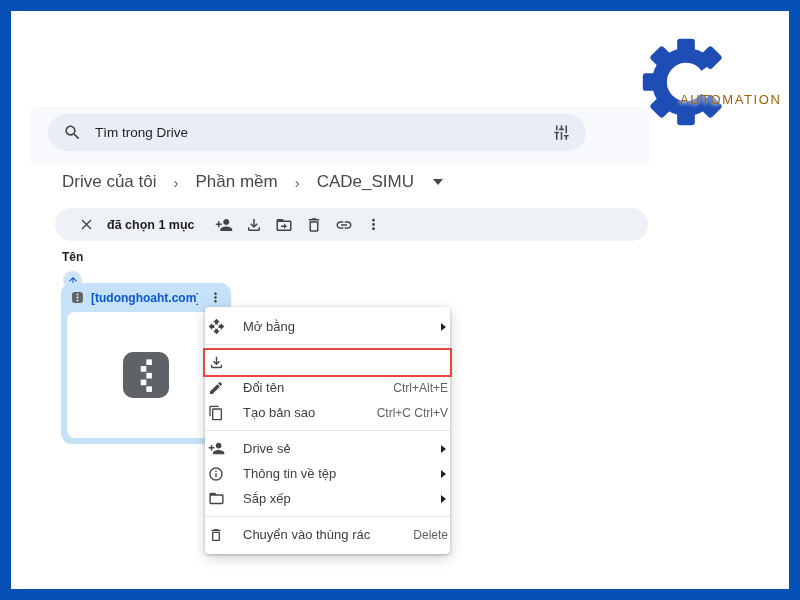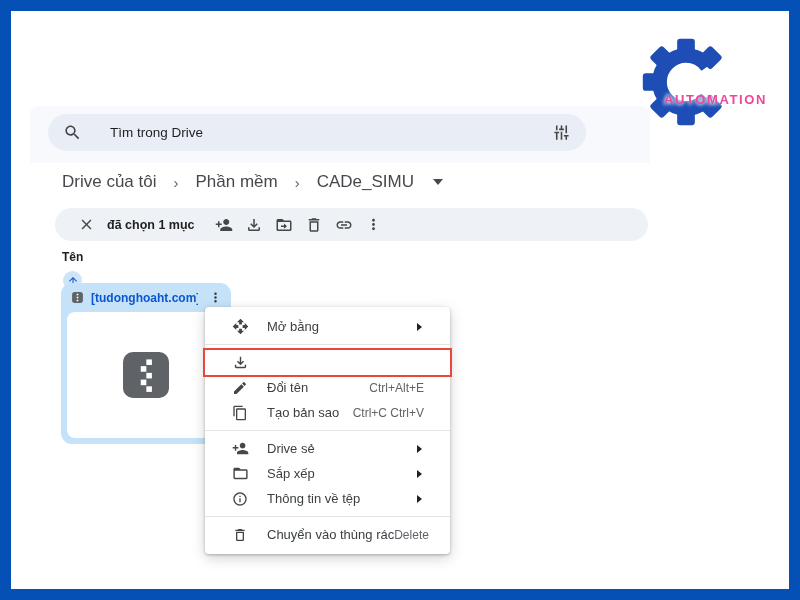--- a/index.html
+++ b/index.html
@@ -5,30 +5,30 @@
   * { box-sizing: border-box; margin: 0; padding: 0; }
   body { font-family: "Liberation Sans", sans-serif; background: #fff; }
   .canvas { position: relative; width: 800px; height: 600px; background: #fff; overflow: hidden; }
   .frame { position: absolute; inset: 0; border: 11px solid #0450b4; z-index: 60; pointer-events: none; }
 
   
   .logo { position: absolute; left: 630px; top: 26px; width: 165px; height: 112px; z-index: 40; }
   .logo svg.gear { position: absolute; left: 2px; top: 2px; }
   .logo .t1 { position: absolute; left: 46px; top: 26px; font-size: 31px; font-weight: 800; color: #101010; letter-spacing: 1px;
               text-shadow: 0 0 4px #fff, 0 0 4px #fff, 0 0 6px #fff; }
-  .logo .t2 { position: absolute; left: 34px; top: 66px; font-size: 13px; font-weight: 700; color: #ec4899; letter-spacing: 1.6px;
+  .logo .t2 { position: absolute; left: 50px; top: 66px; font-size: 13px; font-weight: 400; color: #a16207; letter-spacing: 1.6px;
               text-shadow: 0 0 4px #fff, 0 0 4px #fff; }
 
   
   .shot { position: absolute; left: 30px; top: 106px; width: 620px; height: 460px; background: #fff; z-index: 5; }
   .shot-header { position: absolute; left: 0; top: 0; width: 100%; height: 57px; background: #f7f9fd; border-radius: 8px 8px 0 0; }
   .shot-body { position: absolute; left: 14px; top: 57px; right: 0; bottom: 0; background: #fff; border-radius: 18px 0 0 0; }
 
   .search-bar { position: absolute; left: 18px; top: 8px; width: 538px; height: 37px; background: #e9eef6;
-                border-radius: 19px; display: flex; align-items: center; padding: 0 15px; gap: 28px; cursor: pointer; }
+                border-radius: 19px; display: flex; align-items: center; padding: 0 15px; gap: 13px; cursor: pointer; }
   .search-bar .ph { flex: 1; font-size: 13.5px; color: #1f1f1f; }
   .icon { display: inline-flex; align-items: center; justify-content: center; flex: none; }
   .icon svg { display: block; }
 
   .breadcrumb { position: absolute; left: 28px; top: 60px; height: 32px; display: flex; align-items: center; gap: 13px;
                 font-size: 17px; color: #46484b; }
   .crumb { cursor: pointer; padding: 2px 4px; border-radius: 12px; }
   .sep { color: #5f6368; font-size: 15px; }
   .caret { width: 0; height: 0; border-left: 5px solid transparent; border-right: 5px solid transparent;
            border-top: 6px solid #46484b; margin-left: 2px; }
@@ -50,21 +50,21 @@
   .card-head { height: 29px; display: flex; align-items: center; padding: 0 6px 0 10px; gap: 7px; }
   .card-name { flex: 1; font-size: 12px; font-weight: 600; color: #0b57d0; white-space: nowrap; overflow: hidden; }
   .card-more { width: 20px; height: 20px; display: flex; align-items: center; justify-content: center; color: #3c4043;
                border-radius: 50%; cursor: pointer; flex: none; }
   .card-thumb { position: absolute; left: 6px; right: 6px; top: 29px; bottom: 6px; background: #fff; border-radius: 8px;
                 display: flex; align-items: center; justify-content: center; }
 
   
   .menu { position: absolute; left: 205px; top: 307px; width: 245px; background: #fff; border-radius: 4px;
           box-shadow: 0 1px 3px rgba(0,0,0,.25), 0 4px 14px rgba(0,0,0,.18); z-index: 20; padding: 7px 0; }
-  .menu-row { height: 25px; display: flex; align-items: center; padding: 0 26px; gap: 0; cursor: pointer; position: relative; }
+  .menu-row { height: 25px; display: flex; align-items: center; padding: 0 2px; gap: 0; cursor: pointer; position: relative; }
   .menu-row .mi { width: 18px; color: #444746; margin-right: 18px; display: flex; align-items: center; justify-content: center; flex: none; }
   .menu-row .ml { flex: 1; font-size: 13px; color: #3c4043; white-space: nowrap; }
   .menu-row .ms { font-size: 12px; color: #5f6368; white-space: nowrap; }
   .menu-row .sub { width: 0; height: 0; border-top: 4px solid transparent; border-bottom: 4px solid transparent;
                    border-left: 5.5px solid #202124; margin-right: 2px; }
   .menu-row.highlighted { outline: 2px solid #e8483b; }
   .menu-div { height: 1px; background: #e3e3e3; margin: 5px 0; }
 </style>
 </head>
 <body>
@@ -244,35 +244,35 @@
         <svg width="17" height="17" viewBox="0 0 24 24" fill="currentColor">
             <path d="M15 12c2.21 0 4-1.79 4-4s-1.79-4-4-4-4 1.79-4 4 1.79 4 4 4zm-9-2V7H4v3H1v2h3v3h2v-3h3v-2H6zm9 4c-2.67 0-8 1.34-8 4v2h16v-2c0-2.66-5.33-4-8-4z"></path>
           </svg>
       </span>
       <span class="ml">Drive sẻ</span>
       <span class="sub"></span>
     </div>
 
     <div class="menu-row">
       <span class="mi">
+        <svg width="16" height="16" viewBox="0 0 24 24" fill="currentColor">
+            <path d="M11 7h2v2h-2zm0 4h2v6h-2zm1-9C6.48 2 2 6.48 2 12s4.48 10 10 10 10-4.48 10-10S17.52 2 12 2zm0 18c-4.41 0-8-3.59-8-8s3.59-8 8-8 8 3.59 8 8-3.59 8-8 8z"></path>
+          </svg>
+      </span>
+      <span class="ml">Thông tin về tệp</span>
+      <span class="sub"></span>
+    </div>
+
+    <div class="menu-row">
+      <span class="mi">
         <svg width="17" height="17" viewBox="0 0 24 24" fill="currentColor">
             <path d="M20 6h-8l-2-2H4c-1.1 0-2 .9-2 2v12c0 1.1.9 2 2 2h16c1.1 0 2-.9 2-2V8c0-1.1-.9-2-2-2zm0 12H4V8h16v10z"></path>
           </svg>
       </span>
       <span class="ml">Sắp xếp</span>
-      <span class="sub"></span>
-    </div>
-
-    <div class="menu-row">
-      <span class="mi">
-        <svg width="16" height="16" viewBox="0 0 24 24" fill="currentColor">
-            <path d="M11 7h2v2h-2zm0 4h2v6h-2zm1-9C6.48 2 2 6.48 2 12s4.48 10 10 10 10-4.48 10-10S17.52 2 12 2zm0 18c-4.41 0-8-3.59-8-8s3.59-8 8-8 8 3.59 8 8-3.59 8-8 8z"></path>
-          </svg>
-      </span>
-      <span class="ml">Thông tin về tệp</span>
       <span class="sub"></span>
     </div>
 
     <div class="menu-div"></div>
 
     <div class="menu-row">
       <span class="mi">
         <svg width="16" height="16" viewBox="0 0 24 24" fill="currentColor">
             <path d="M6 19c0 1.1.9 2 2 2h8c1.1 0 2-.9 2-2V7H6v12zM8 9h8v10H8V9zm7.5-5-1-1h-5l-1 1H5v2h14V4h-3.5z"></path>
           </svg>

